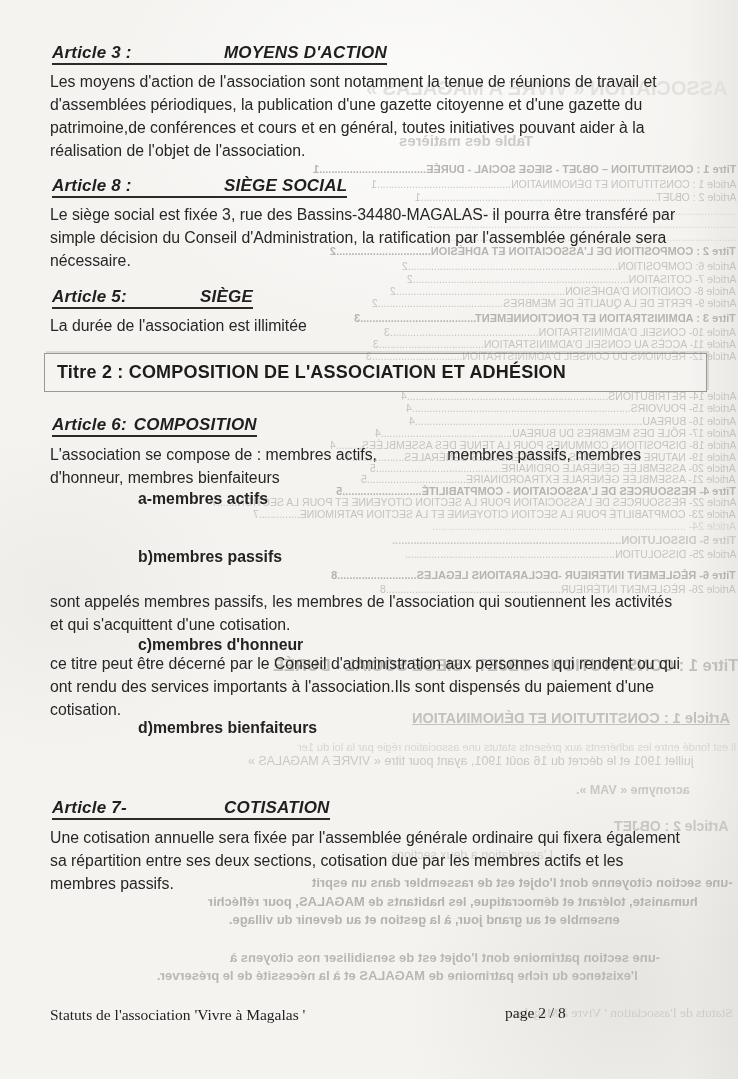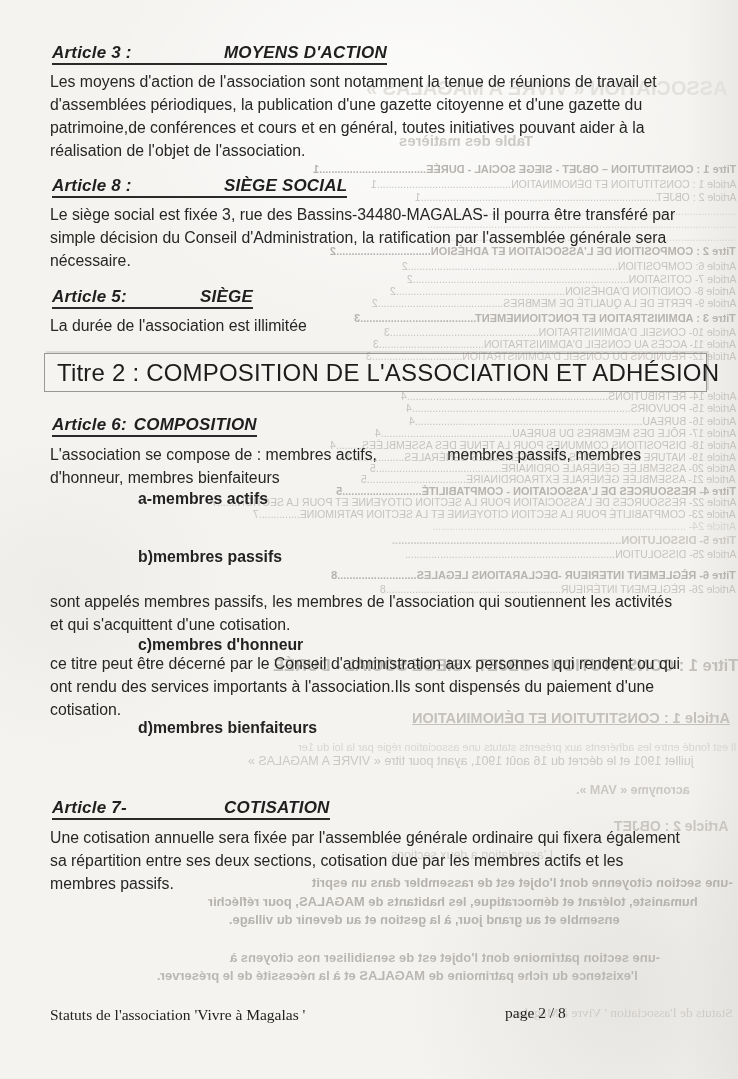--- a/index.html
+++ b/index.html
@@ -37,21 +37,21 @@
     position:absolute; left:50px; width:656px;
     font-size:15.8px; line-height:23px; white-space:pre-line; color:#262626;
   }
   .prewrap { white-space:pre-wrap; }
   .sub { position:absolute; left:138px; font-size:15.8px; font-weight:700; color:#222; }
   .titre-box {
     position:absolute; left:44px; top:353px; width:661px; height:37px;
     border:1px solid #9b9893; box-shadow:2px -2px 0 rgba(176,172,166,0.35);
     display:flex; align-items:center; background:rgba(255,255,255,0.12);
   }
-  .titre-text { font-weight:400; font-size:24px; letter-spacing:0.2px; color:#1c1c1c; padding-left:12px; white-space:nowrap; }
+  .titre-text { font-weight:700; font-size:18px; letter-spacing:0.2px; color:#1c1c1c; padding-left:12px; white-space:nowrap; }
   .footer-left  { position:absolute; left:50px;  top:1006px; font-family:"Liberation Serif", serif; font-size:15.5px; color:#1f1f1f; }
   .footer-right { position:absolute; left:505px; top:1004px; font-family:"Liberation Serif", serif; font-size:15.5px; color:#1f1f1f; }
 </style>
 </head>
 <body>
 
 <div class="page">
 
   <div class="ghost-layer">
       <span class="ghost gb" style="top: 78px; right: 10px; font-size: 20px; color: rgb(227, 225, 221);">ASSOCIATION « VIVRE A MAGALAS »</span>

